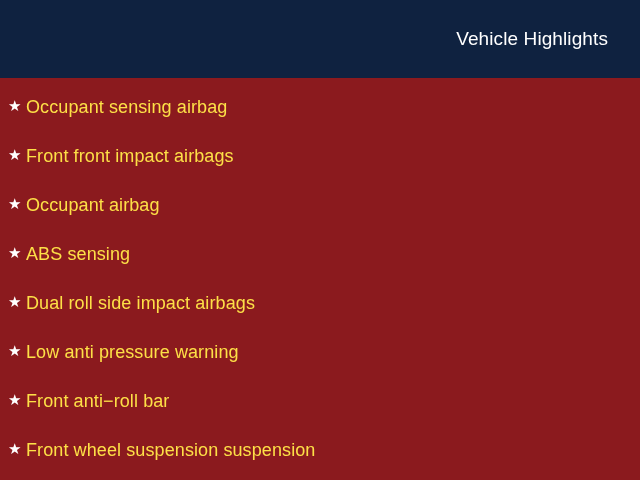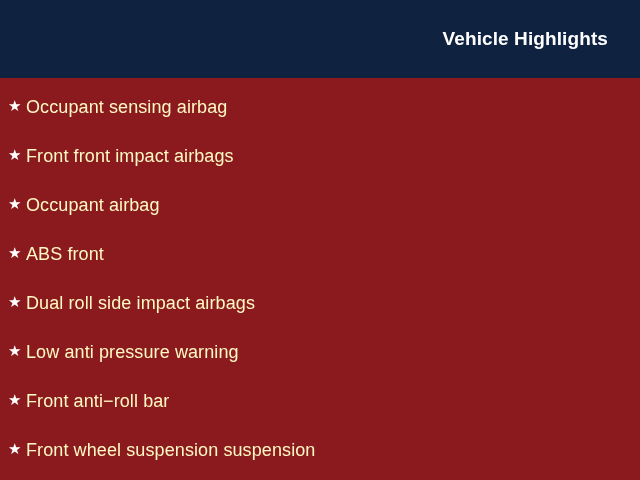--- a/index.html
+++ b/index.html
@@ -24,21 +24,21 @@
     width: 640px;
     height: 78px;
     background: #0f2240;
     box-sizing: border-box;
   }
   .header-title {
     position: absolute;
     right: 32px;
     top: 28px;
     font-size: 19px;
-    font-weight: bold;
+    font-weight: normal;
     color: #ffffff;
     letter-spacing: 0.1px;
     white-space: nowrap;
   }
   .highlights-body {
     position: absolute;
     left: 0;
     top: 78px;
     width: 640px;
     height: 402px;
@@ -71,21 +71,21 @@
     font-size: 15px;
     line-height: 1;
     color: #ffffff;
     text-align: left;
     flex: 0 0 auto;
     position: relative;
     top: -1px;
   }
   .highlight-label {
     font-size: 18px;
-    color: #fef9c3;
+    color: #fde047;
     line-height: 1;
     white-space: nowrap;
     letter-spacing: 0.1px;
   }
 </style>
 </head>
 <body>
 
 <div class="screen">
 
@@ -106,21 +106,21 @@
         <span class="highlight-label">Front front impact airbags</span>
       </li>
 
       <li class="highlight-item">
         <span class="star-icon">★</span>
         <span class="highlight-label">Occupant airbag</span>
       </li>
 
       <li class="highlight-item">
         <span class="star-icon">★</span>
-        <span class="highlight-label">ABS front</span>
+        <span class="highlight-label">ABS sensing</span>
       </li>
 
       <li class="highlight-item">
         <span class="star-icon">★</span>
         <span class="highlight-label">Dual roll side impact airbags</span>
       </li>
 
       <li class="highlight-item">
         <span class="star-icon">★</span>
         <span class="highlight-label">Low anti pressure warning</span>

